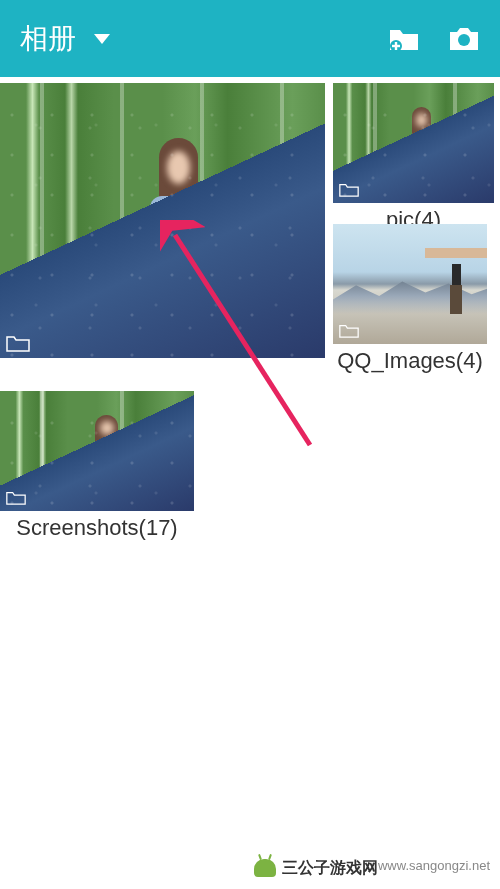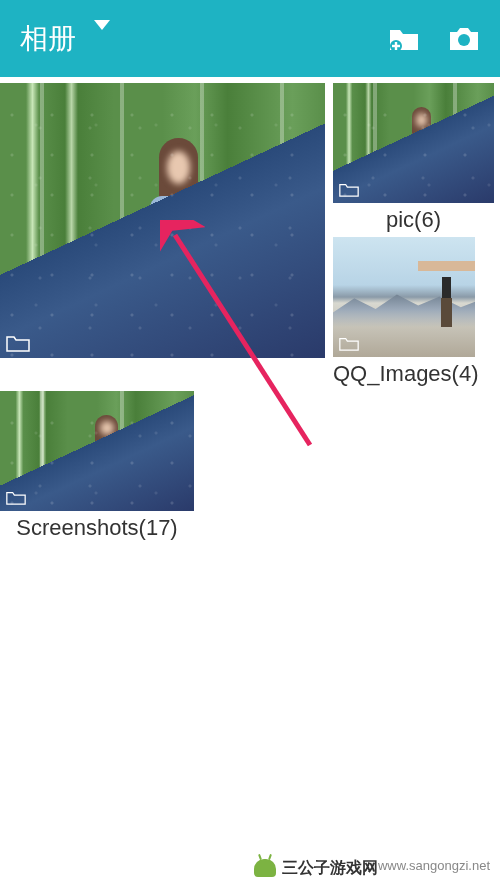--- a/index.html
+++ b/index.html
@@ -14,21 +14,21 @@
   .header {
     background: #1eb3c3;
     height: 77px;
     display: flex;
     align-items: center;
     padding: 0 20px;
     color: #fff;
   }
   .title-wrap {
     display: flex;
-    align-items: flex-start;
+    align-items: center;
     gap: 18px;
     cursor: pointer;
   }
   .title {
     font-size: 28px;
     font-weight: 400;
   }
   .dropdown-icon svg { display: block; }
   .spacer { flex: 1; }
   .hdr-icon { margin-left: 28px; cursor: pointer; }
@@ -235,24 +235,24 @@
           <div class="body"></div>
           <div class="face"></div>
         </div>
       <div class="diag-overlay"></div>
       <div class="folder-overlay">
         <svg width="20" height="15" viewBox="0 0 24 18">
             <path d="M1 3 L8 3 L10 6 L23 6 L23 17 L1 17 Z" fill="none" stroke="#fff" stroke-width="1.5"></path>
           </svg>
       </div>
     </div>
-    <div class="album-label">pic(6)</div>
-  </div>
-
-  <div class="album" style="left:333px; top:160px; width:142px;">
+    <div class="album-label">pic(4)</div>
+  </div>
+
+  <div class="album" style="left:333px; top:147px; width:154px;">
     <div class="thumb" style="height:120px;">
       <div class="mountain-bg"></div>
       <div class="mountain-arms"></div>
       <div class="mountain-person"></div>
       <div class="folder-overlay">
         <svg width="20" height="15" viewBox="0 0 24 18">
             <path d="M1 3 L8 3 L10 6 L23 6 L23 17 L1 17 Z" fill="none" stroke="#fff" stroke-width="1.5"></path>
           </svg>
       </div>
     </div>

